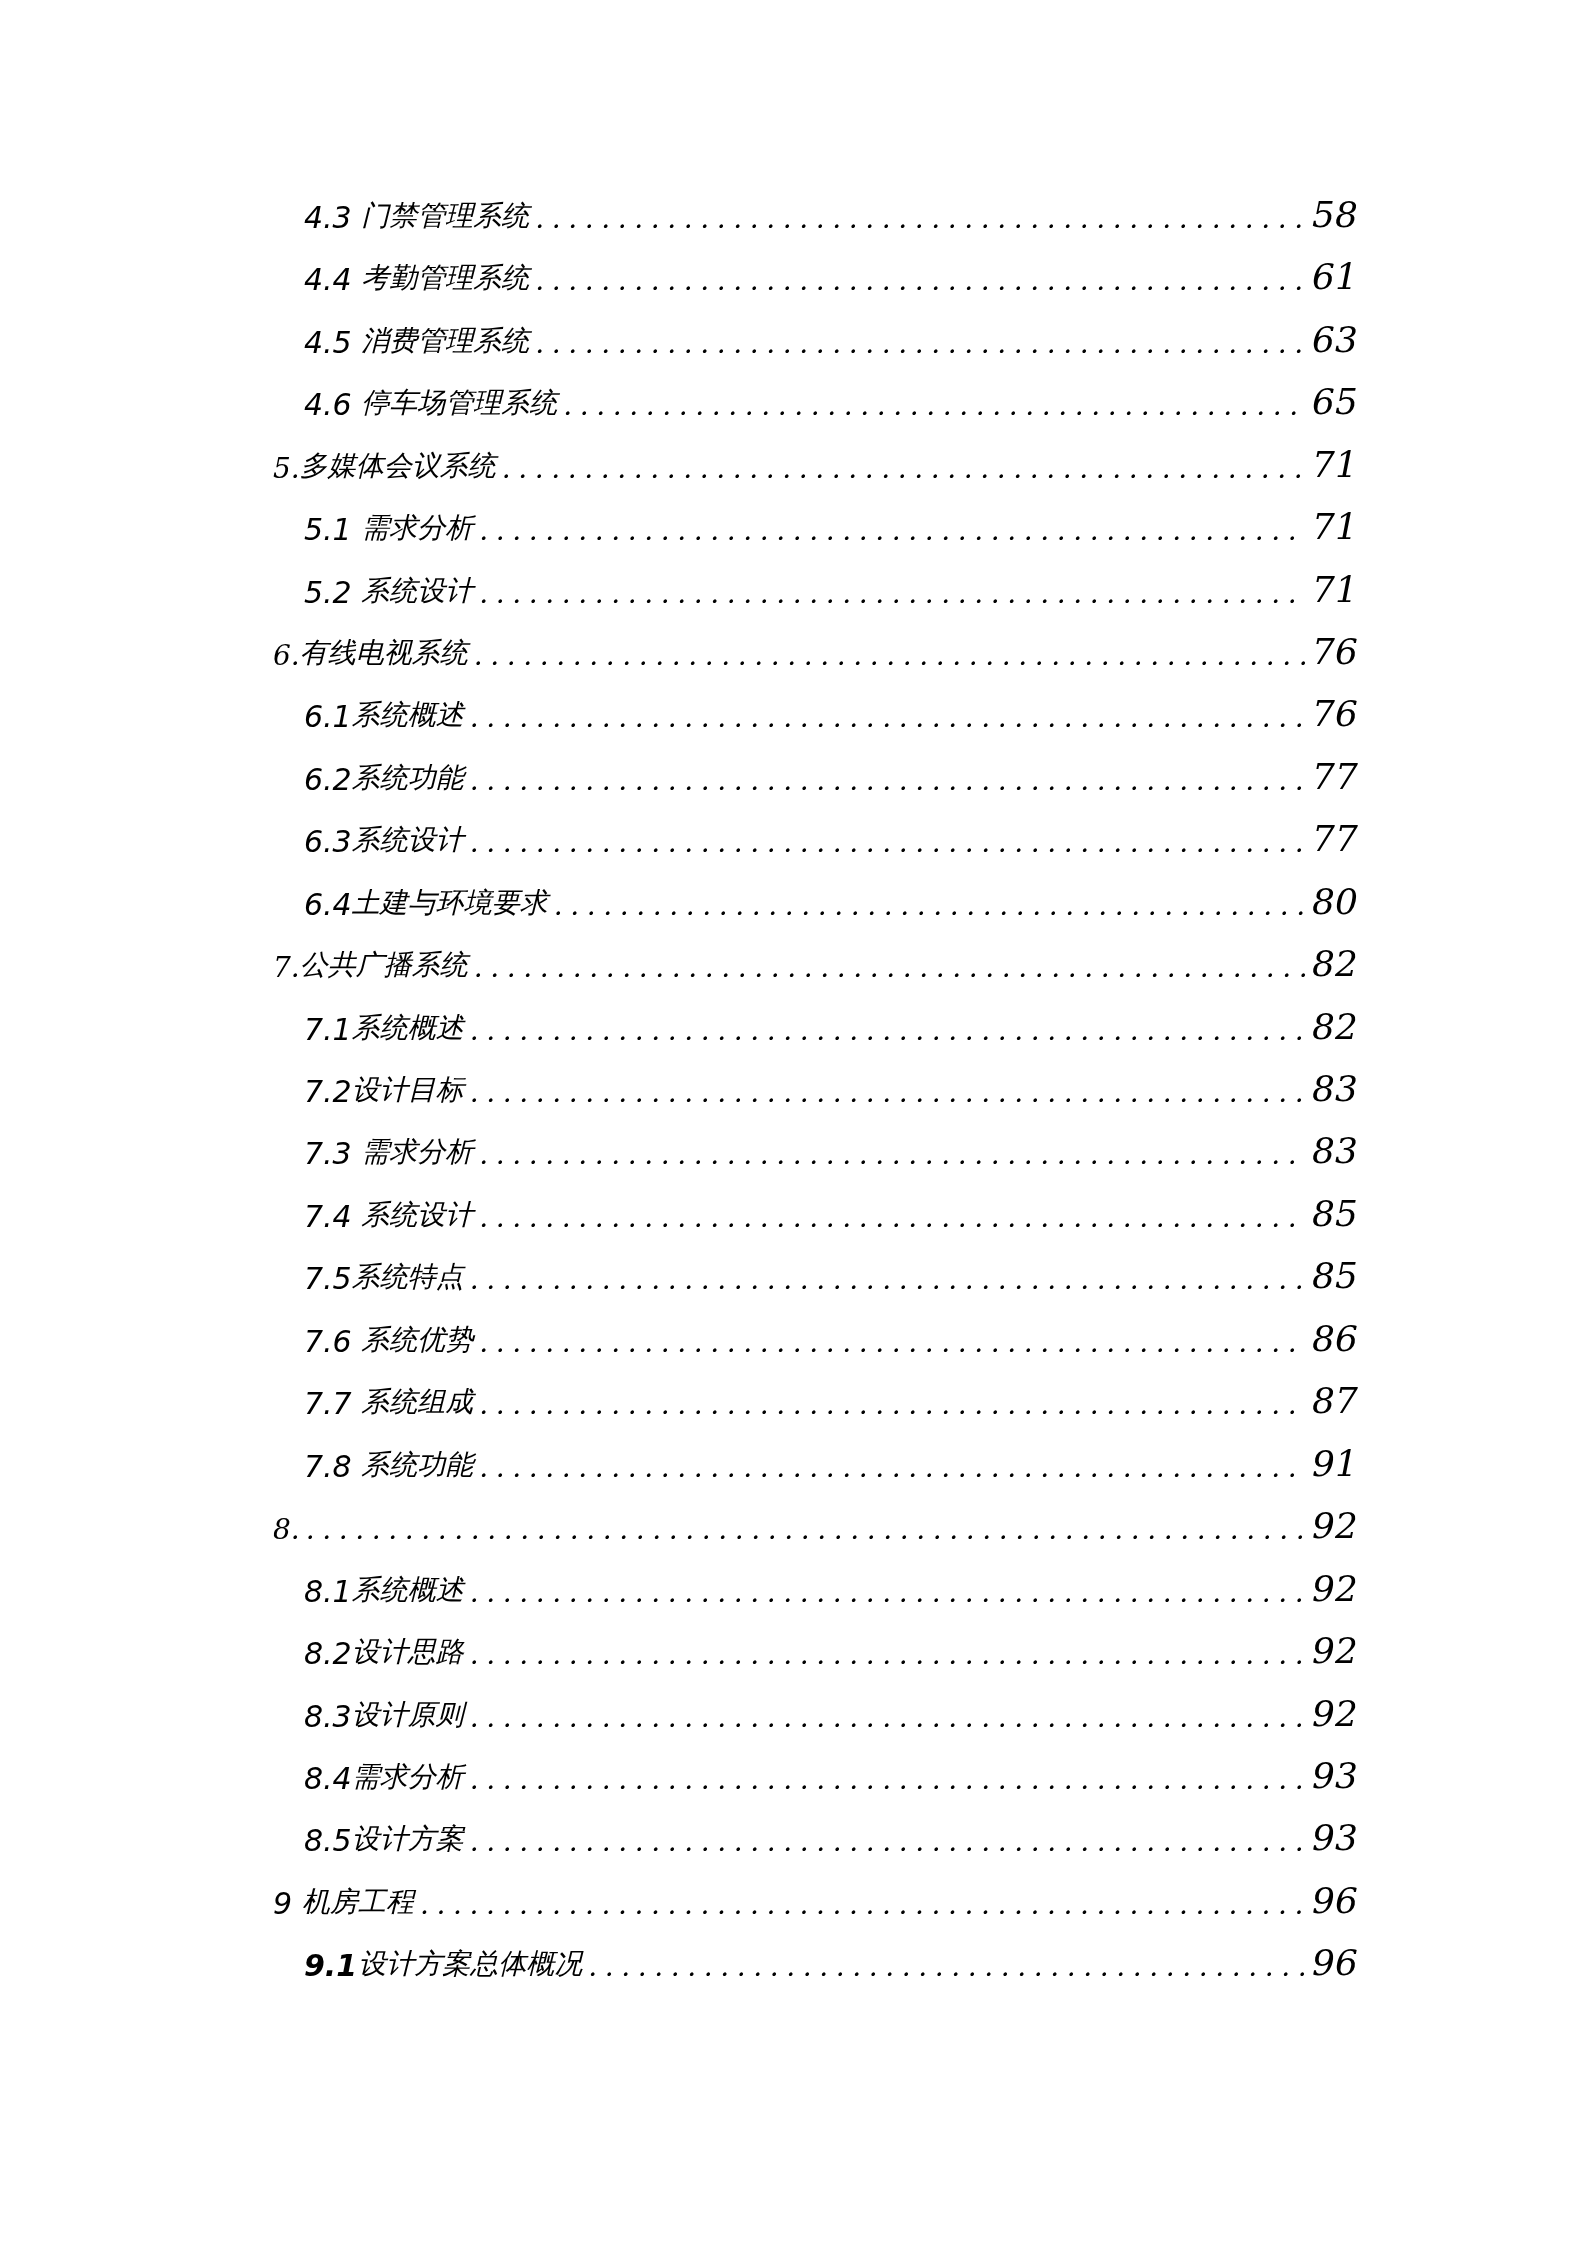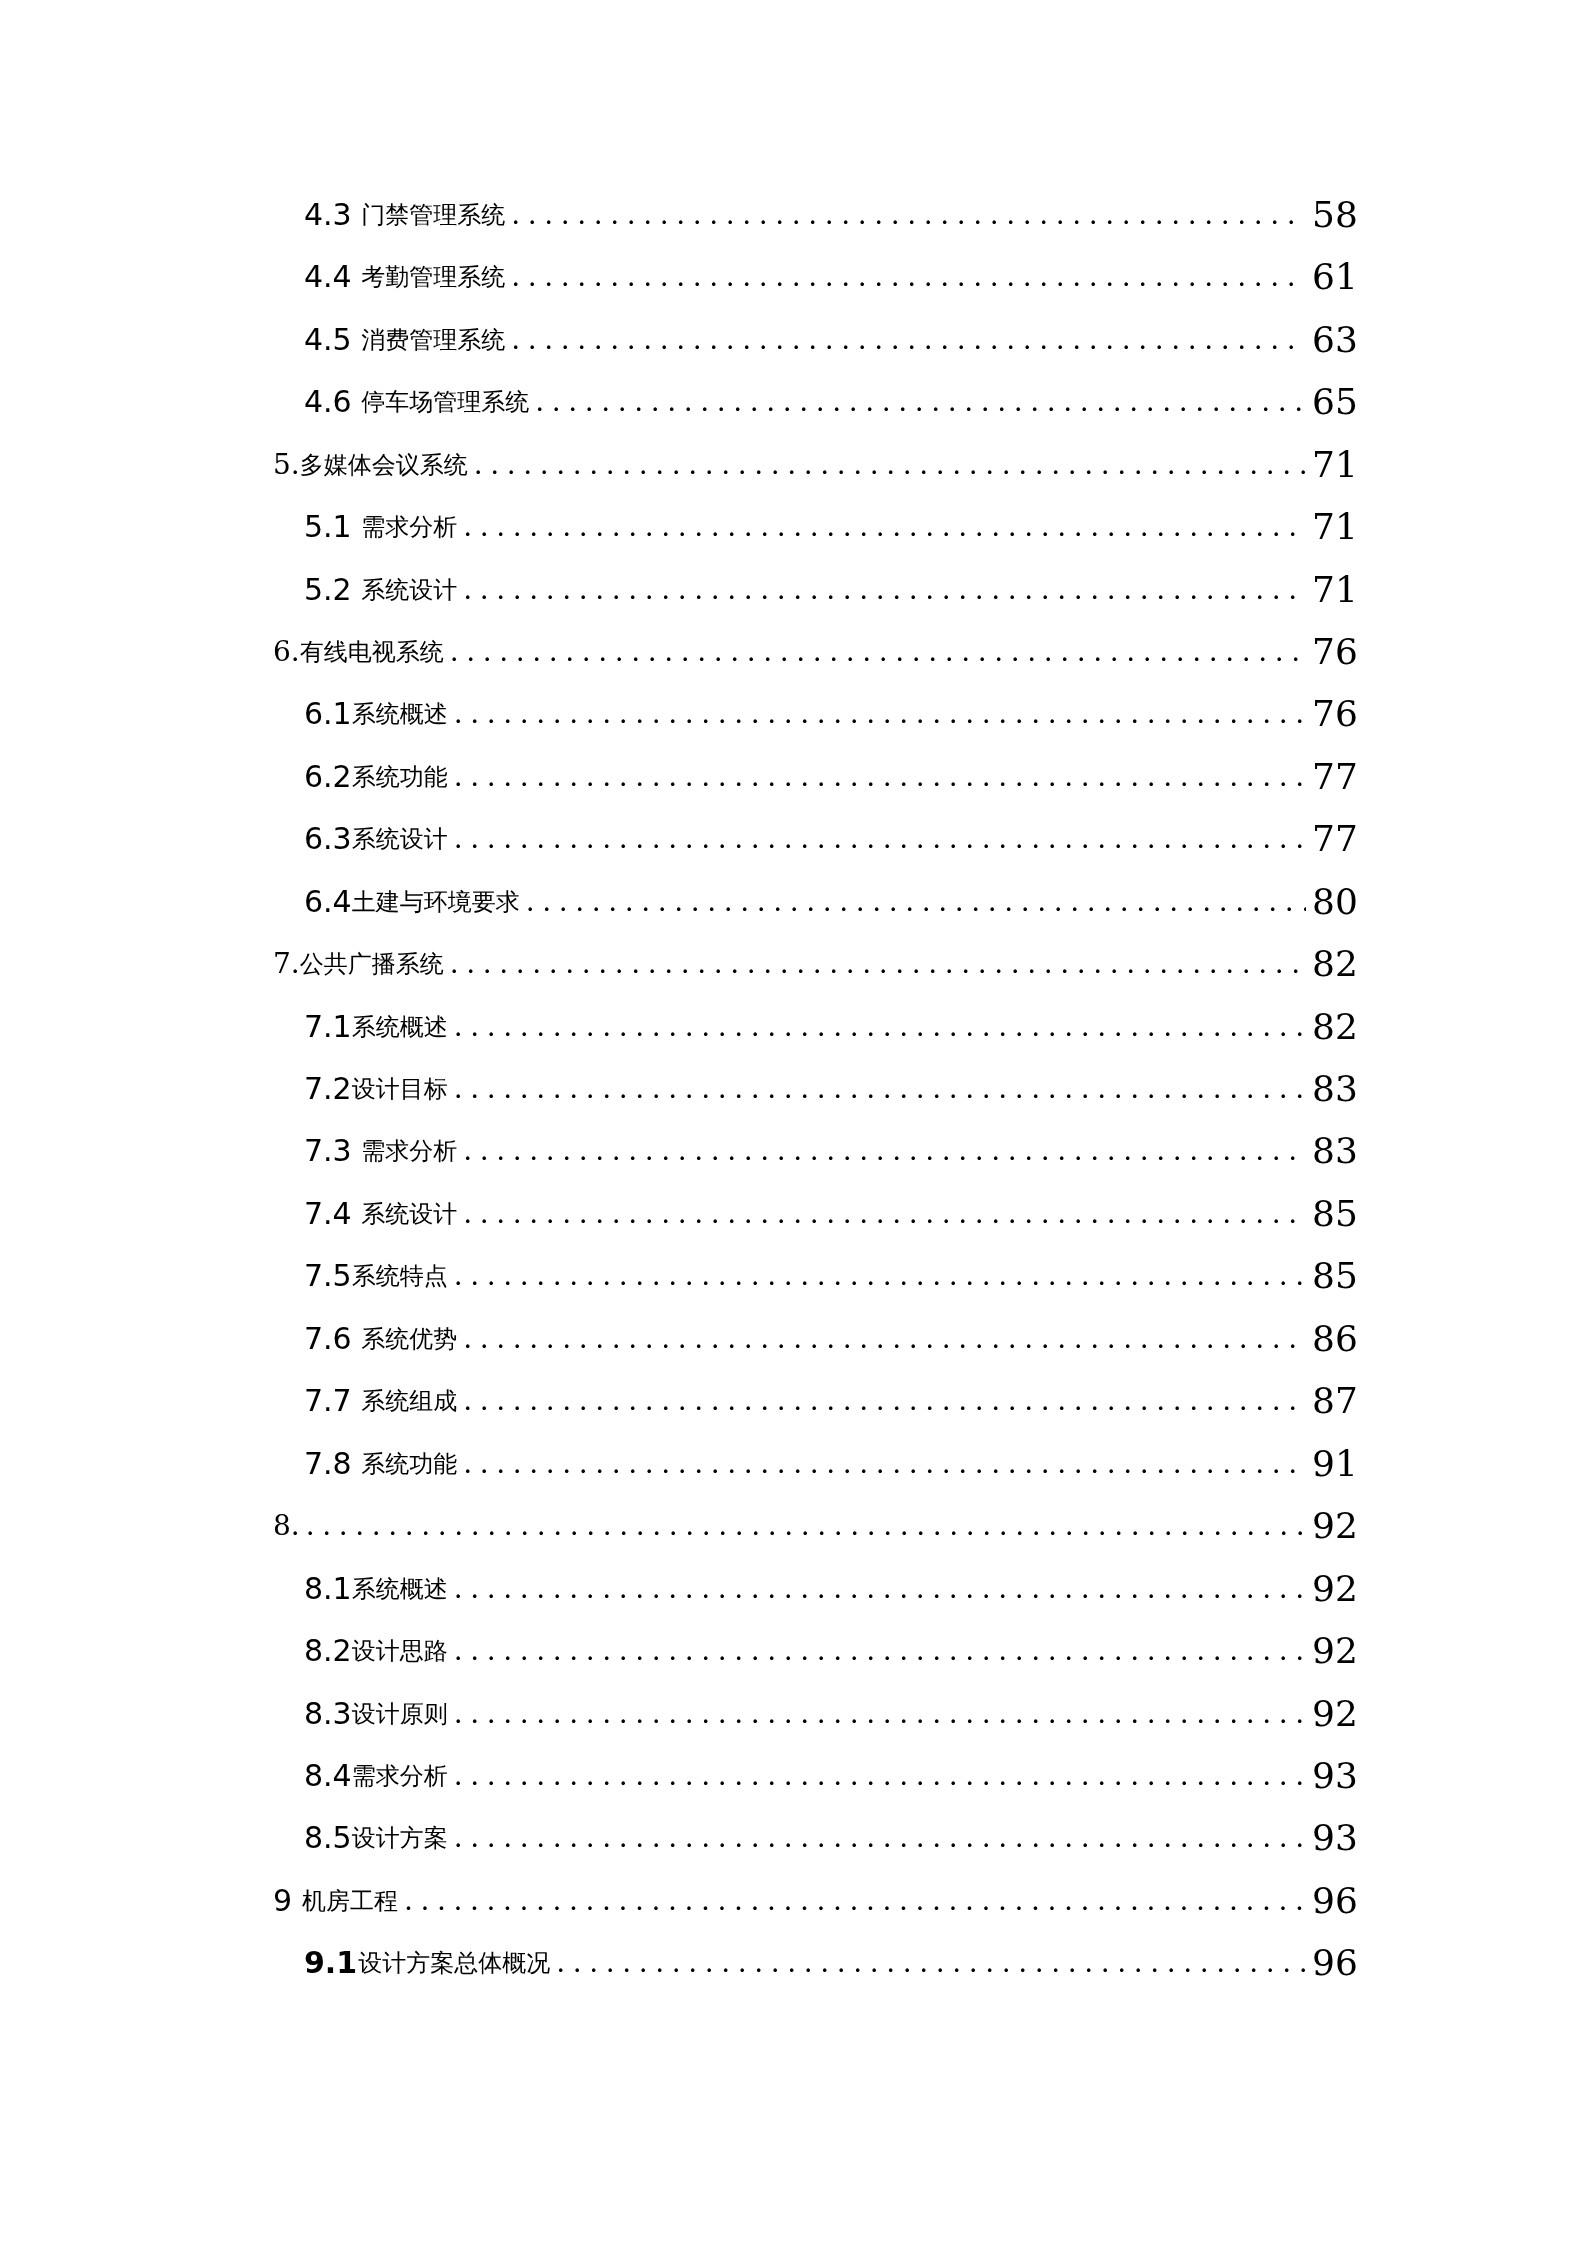--- a/index.html
+++ b/index.html
@@ -4,35 +4,36 @@
 <style>
   html, body { margin: 0; padding: 0; background: #ffffff; }
   body { width: 1587px; height: 2245px; position: relative; overflow: hidden; color: #000; }
   .toc { position: absolute; left: 0; top: 0; width: 1587px; }
   .row {
     position: absolute; left: 0; width: 1587px; height: 40px;
     display: flex; align-items: flex-end;
   }
   .row .entry {
     position: absolute; bottom: 4px;
-    display: flex; align-items: center;
+    display: flex; align-items: flex-end;
     right: 245px;
+    font-style: italic;
   }
   .row.level1 .entry { left: 273px; }
   .row.level2 .entry { left: 304px; }
   .num {
     white-space: pre;
     font-size: 30px;
   }
   .num.sans { font-family: "DejaVu Sans", sans-serif; }
   .num.serif { font-family: "DejaVu Serif", serif; font-size: 28px; }
   .num.bold { font-weight: bold; }
   .title {
     font-family: "DejaVu Serif", serif;
-    font-size: 24px;
+    font-size: 28px;
     white-space: pre;
   }
   .leader {
     flex: 1 1 auto;
     overflow: hidden;
     white-space: nowrap;
     font-family: "DejaVu Serif", serif;
     font-size: 28px;
     letter-spacing: 7.6px;
     margin-left: 6px;

